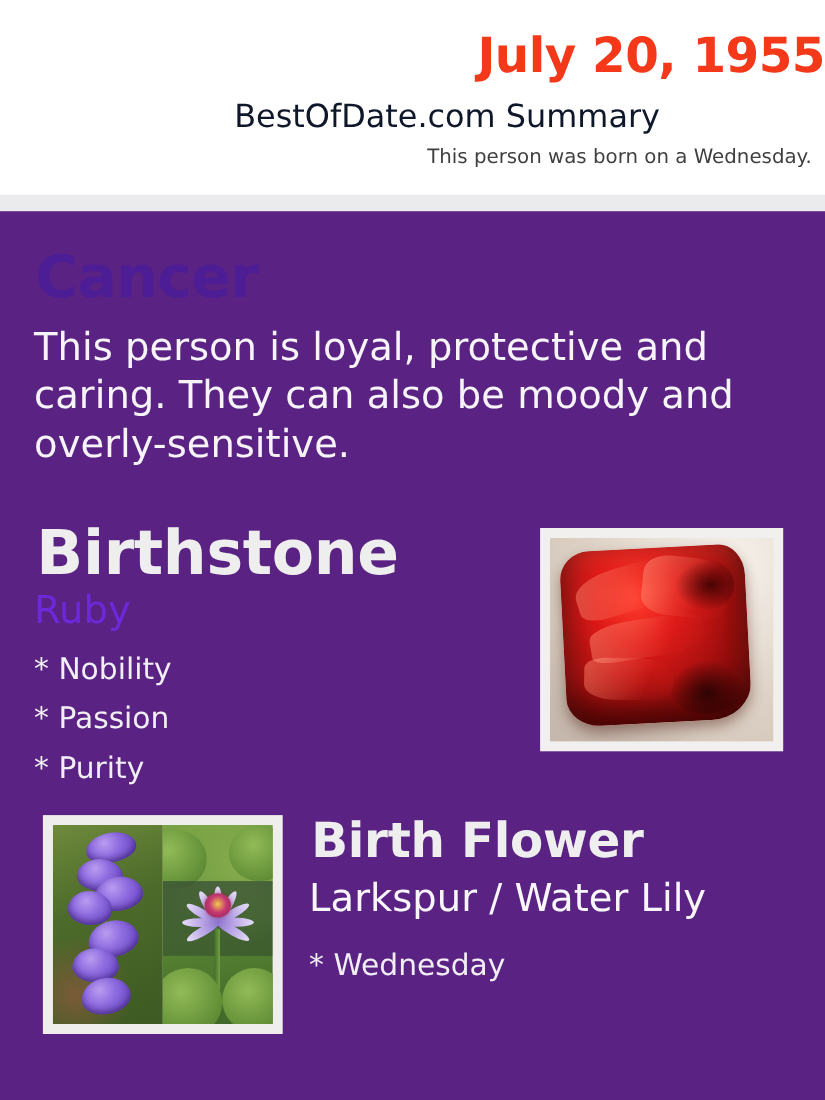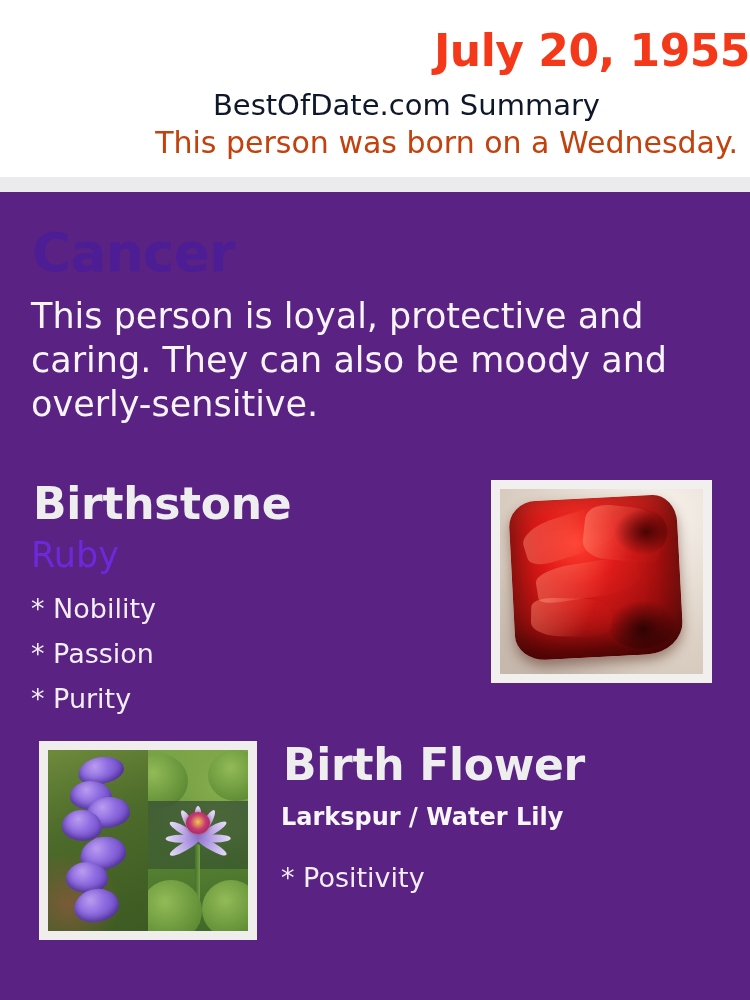--- a/index.html
+++ b/index.html
@@ -42,23 +42,23 @@
     font-size: 29px;
     font-weight: normal;
     color: #0f172a;
     line-height: 34px;
     white-space: nowrap;
   }
   .header-dayline {
     position: absolute;
     left: 0; top: 128px;
     width: 738px;
-    font-size: 30px;
-    font-weight: normal;
-    color: #c2410c;
+    font-size: 18px;
+    font-weight: normal;
+    color: #404040;
     line-height: 30px;
     white-space: nowrap;
   }
 
   
   .divider {
     position: absolute;
     left: 0; top: 177px;
     width: 750px;
     height: 15px;
@@ -92,21 +92,21 @@
     font-size: 35px;
     font-weight: normal;
     color: #f6f4f8;
     line-height: 44px;
   }
 
   
   .birthstone-title {
     position: absolute;
     left: 33px; top: 477px;
-    font-size: 44px;
+    font-size: 56px;
     font-weight: bold;
     color: #eeeeee;
     line-height: 54px;
     letter-spacing: -0.3px;
     white-space: nowrap;
   }
   .birthstone-name {
     position: absolute;
     left: 31px; top: 533px;
     font-size: 35px;
@@ -193,22 +193,22 @@
     font-size: 44px;
     font-weight: bold;
     color: #eeeeee;
     line-height: 54px;
     letter-spacing: -0.3px;
     white-space: nowrap;
   }
   .flower-name {
     position: absolute;
     left: 281px; top: 795px;
-    font-size: 24px;
-    font-weight: bold;
+    font-size: 35px;
+    font-weight: normal;
     color: #f8f6fa;
     line-height: 44px;
     white-space: nowrap;
   }
   .flower-traits {
     position: absolute;
     left: 281px; top: 855px;
     width: 420px;
   }
   .flower-traits .trait {
@@ -389,14 +389,14 @@
       </div>
       <div class="pad pad3"></div>
       <div class="pad pad4"></div>
     </div>
   </div>
 </div>
 
 <div class="flower-title">Birth Flower</div>
 <div class="flower-name">Larkspur / Water Lily</div>
 <div class="flower-traits">
-  <div class="trait">* Positivity</div>
+  <div class="trait">* Wednesday</div>
 </div>
 
 </body></html>

